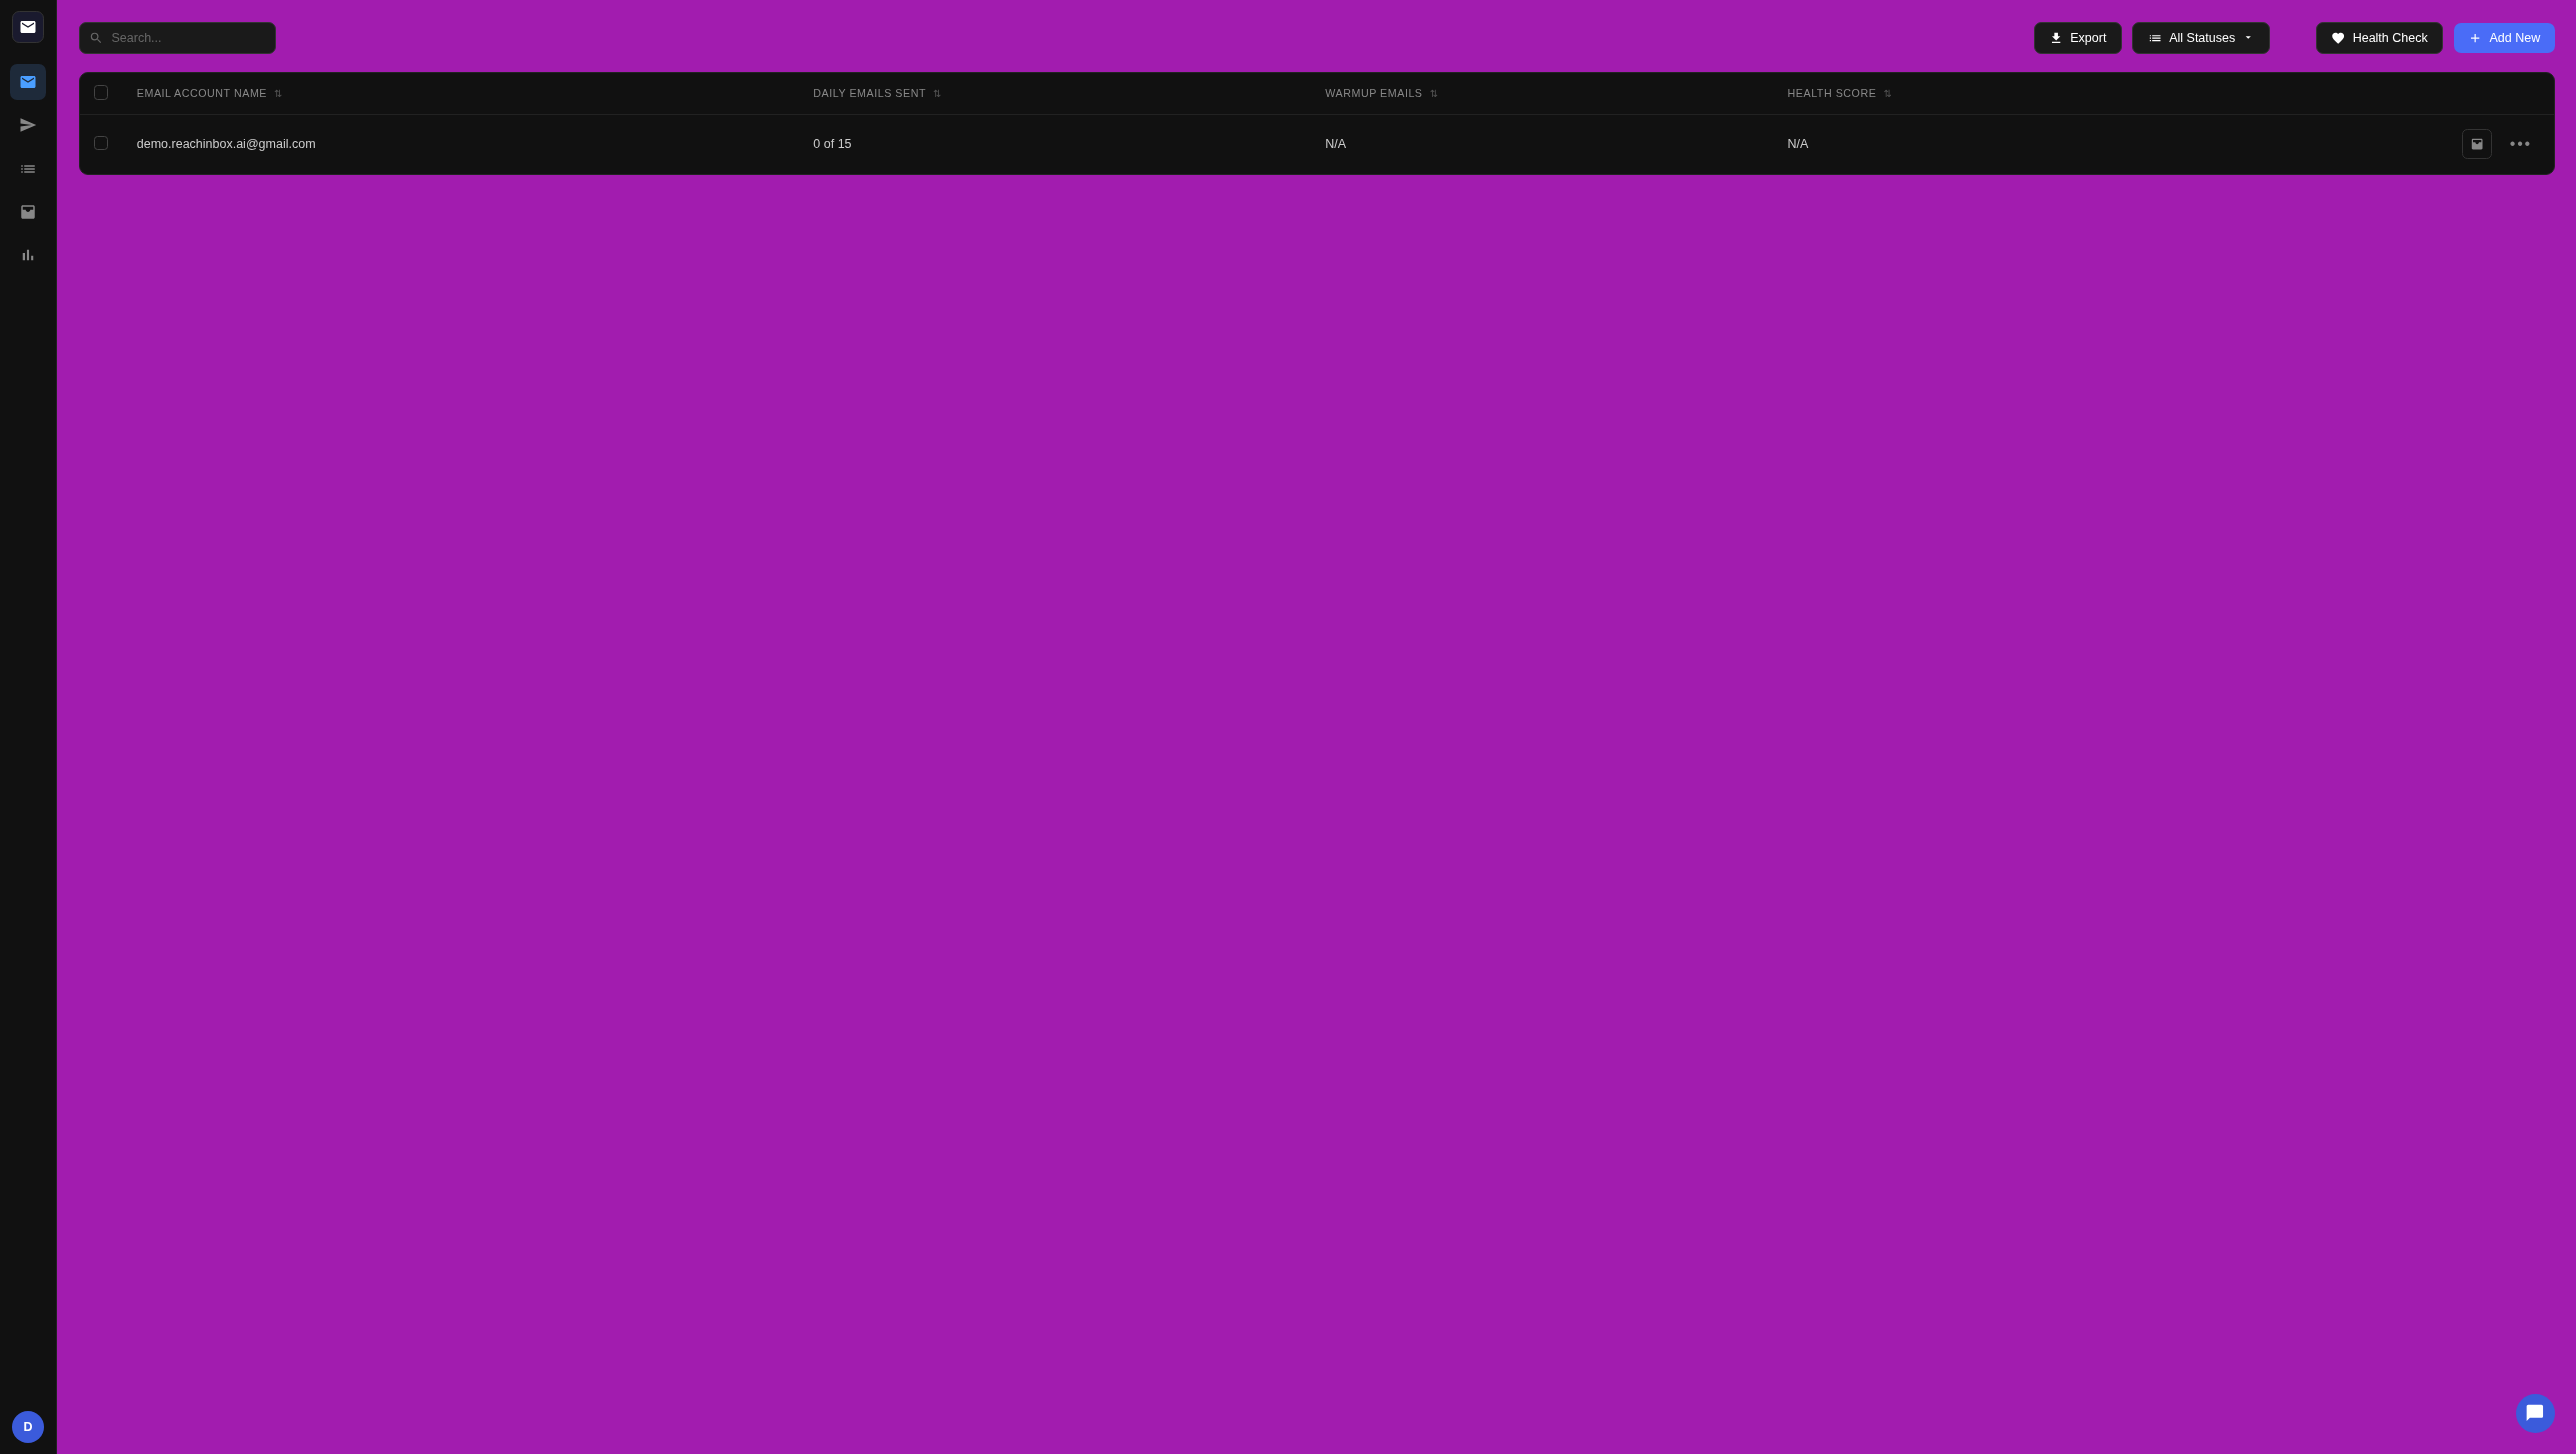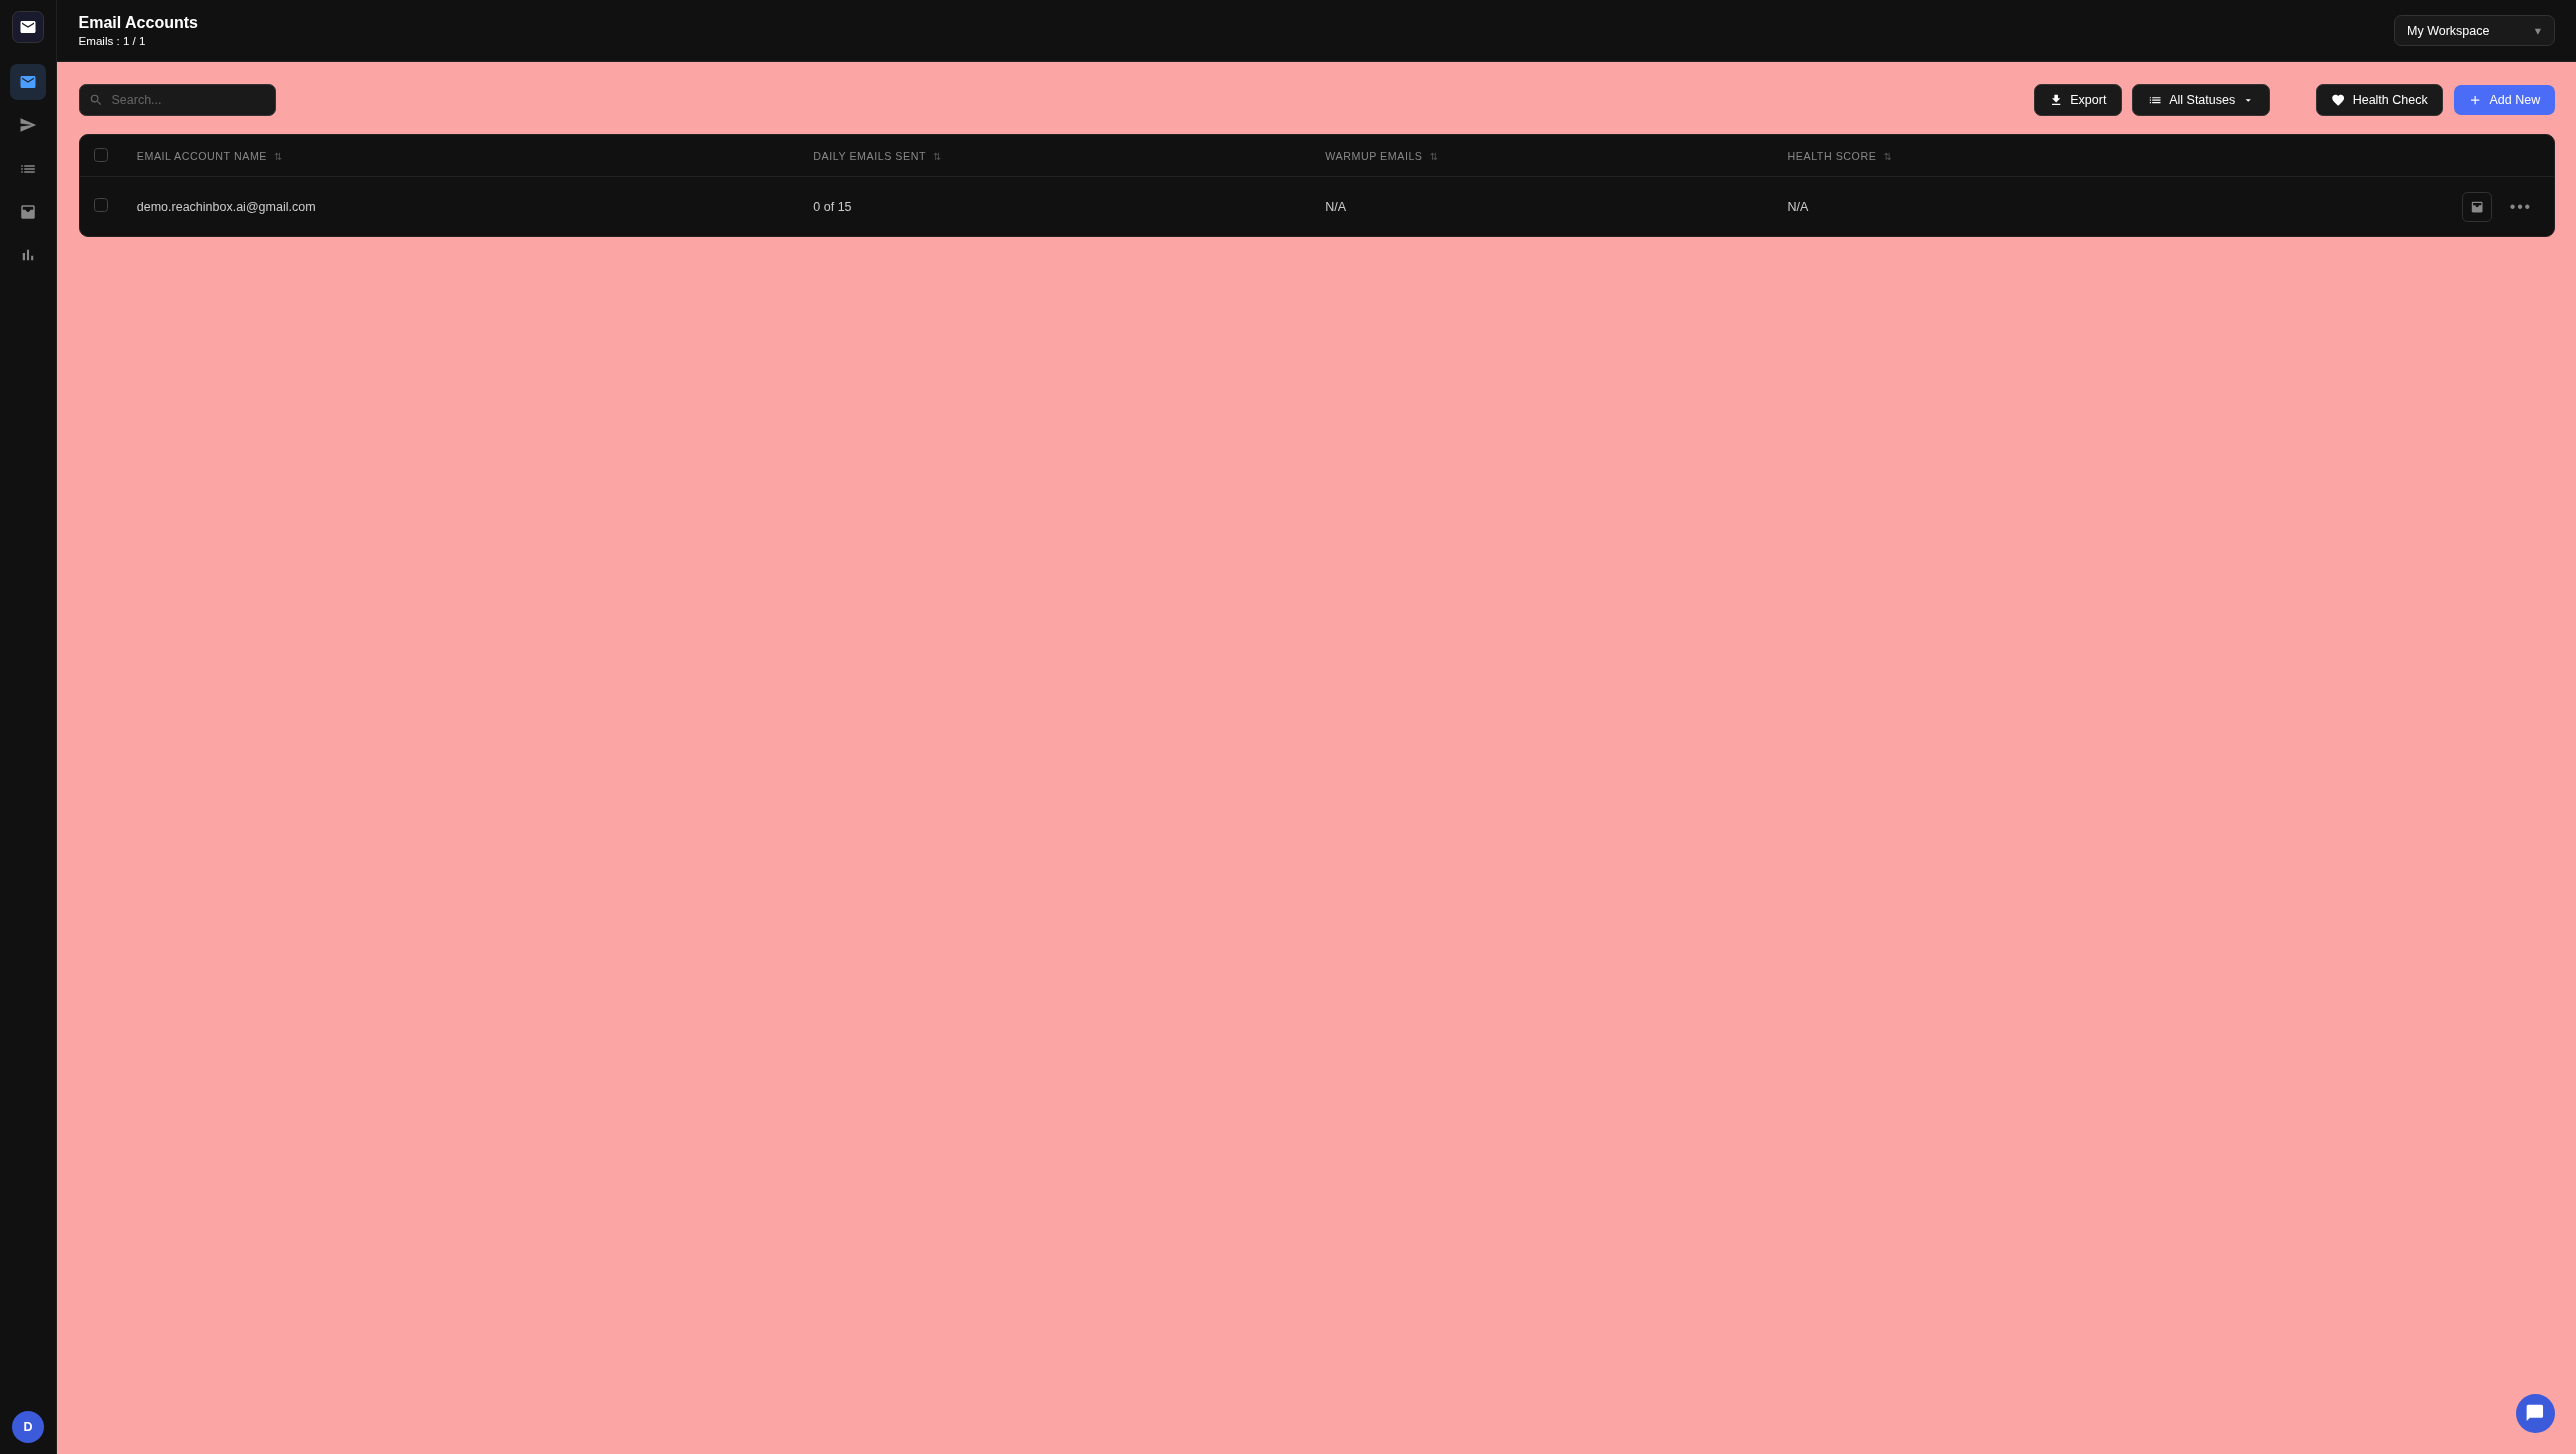--- a/index.html
+++ b/index.html
@@ -154,21 +154,21 @@
     }
     .chevron-icon {
       color: #888;
     }
 
     
     .content {
       flex: 1;
       padding: 21.5px;
       overflow-y: auto;
-      background: #fca5a5;
+      background: #a21caf;
     }
 
     
     .toolbar {
       display: flex;
       align-items: center;
       gap: 10.7px;
       margin-bottom: 18px;
     }
     .search-wrapper {
@@ -395,32 +395,20 @@
         <path d="M5 9.2h3V19H5V9.2zM10.6 5h2.8v14h-2.8V5zm5.6 8H19v6h-2.8v-6z"></path>
       </svg>
     </div>
   </nav>
 
   <div class="sidebar-avatar">D</div>
 </div>
 
 <div class="main">
 
-  <div class="header">
-    <div class="header-left">
-      <div class="header-title">Email Accounts</div>
-      <div class="header-subtitle">
-        <span>Emails : </span><span style="color:#fff;font-weight:500;">1 / 1</span>
-      </div>
-    </div>
-    <div class="workspace-selector">
-      <span class="workspace-name">My Workspace</span>
-      <span class="chevron-icon">▾</span>
-    </div>
-  </div>
 
   <div class="content">
 
     <div class="toolbar">
       <div class="search-wrapper">
         <span class="search-icon-wrap">
           <svg width="14.3" height="14.3" viewBox="0 0 24 24" fill="currentColor">
             <path d="M15.5 14h-.79l-.28-.27A6.47 6.47 0 0 0 16 9.5 6.5 6.5 0 1 0 9.5 16c1.61 0 3.09-.59 4.23-1.57l.27.28v.79l5 4.99L20.49 19l-4.99-5zm-6 0C7.01 14 5 11.99 5 9.5S7.01 5 9.5 5 14 7.01 14 9.5 11.99 14 9.5 14z"></path>
           </svg>
         </span>

